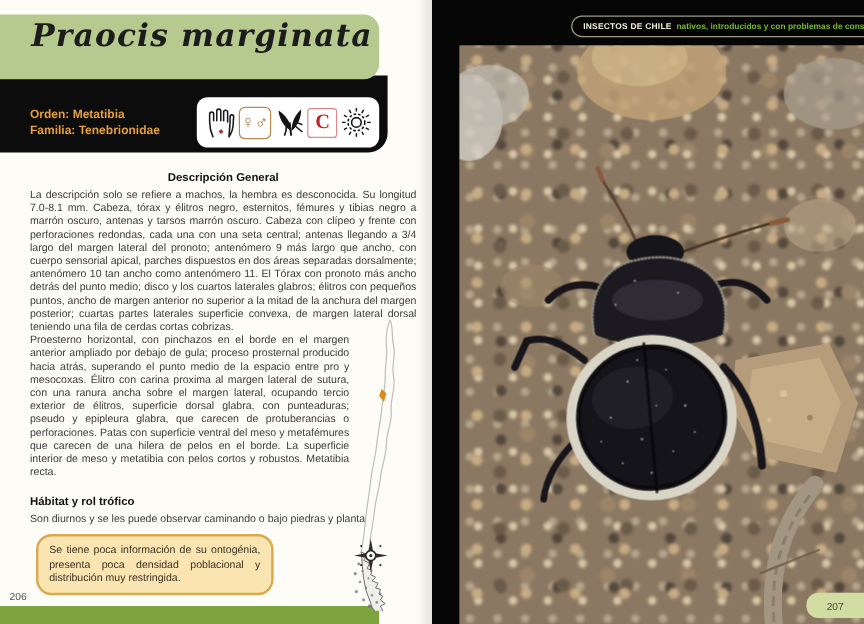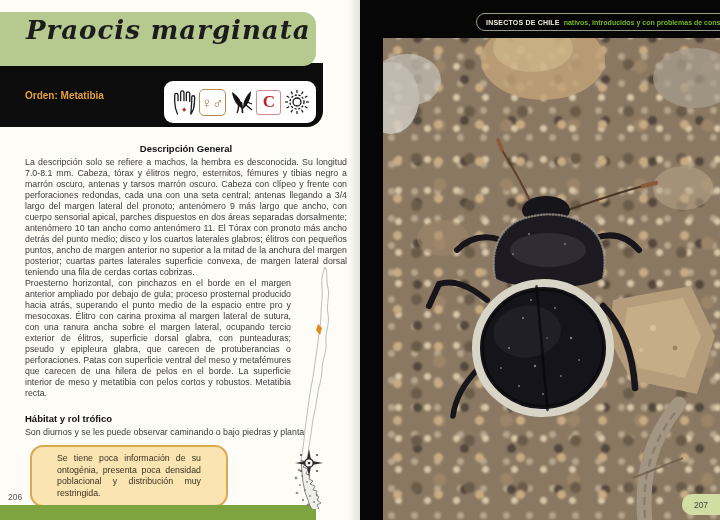--- a/index.html
+++ b/index.html
@@ -35,21 +35,21 @@
   .body-text { font-size:8.8px; line-height:11px; text-align:justify; }
   .map-spacer { float:right; width:56px; height:152px; }
   .desc-part2 { display:block; }
   .habitat-heading { font-size:9.5px; font-weight:bold; color:#111; margin:14px 0 3px 0; }
 
   .chile-map { position:absolute; left:281px; top:264px; width:80px; height:245px; z-index:1; }
   .compass { position:absolute; left:294px; top:448px; width:30px; height:30px; z-index:2; }
 
   .callout { position:absolute; left:30px; top:445px; width:198px;
     background:#f9e4b2; border:2px solid #d9a94f; border-radius:13px;
-    padding:6px 25px; font-size:8.8px; line-height:11.5px; color:#3c3120; text-align:justify; }
+    padding:6px 9px; font-size:8.8px; line-height:11.5px; color:#3c3120; text-align:justify; }
 
   .page-num-left { position:absolute; left:8px; top:492px; font-size:8.5px; color:#555; }
   .footer-bar { position:absolute; left:0; top:505px; width:316px; height:15px; background:#7ea440; }
 
   .gutter { position:absolute; left:348px; top:0; width:12px; height:520px;
     background:linear-gradient(to right, rgba(0,0,0,0), rgba(0,0,0,0.10)); z-index:4; }
 
   
   .right-page { position:absolute; left:360px; top:0; width:360px; height:520px; background:#060606; }
 
@@ -67,39 +67,40 @@
       radial-gradient(circle, #6b5c4a 0 5px, rgba(0,0,0,0) 6px),
       radial-gradient(circle, #d8c6a8 0 3px, rgba(0,0,0,0) 4px),
       radial-gradient(circle, #9b8468 0 6px, rgba(0,0,0,0) 7px),
       radial-gradient(circle, #54483c 0 4px, rgba(0,0,0,0) 5px),
       radial-gradient(circle, #b5a58c 0 3px, rgba(0,0,0,0) 4px);
     background-size: 41px 37px, 53px 47px, 29px 31px, 67px 59px, 47px 41px, 23px 27px;
     background-position: 0 0, 13px 9px, 7px 19px, 29px 5px, 17px 27px, 3px 11px;
     filter: blur(1.2px); }
   .beetle-layer { position:absolute; left:0; top:0; width:337px; height:482px; }
 
-  .page-tab-right { position:absolute; right:0; top:494px; width:38px; height:21px;
+  .page-tab-right { position:absolute; right:0; top:494px; width:48px; height:21px;
     background:#d2dda3; border-radius:10px 0 0 10px; display:flex; align-items:center;
     justify-content:center; font-size:8.5px; color:#44493a; z-index:6; }
 </style>
 </head>
 <body>
 
 <div class="spread">
 
   <div class="left-page">
 
     <div class="black-band"></div>
 
     <div class="banner">
       <div class="banner-title">Praocis marginata</div>
     </div>
 
     <div class="taxonomy">
       <div>Orden: Metatibia</div>
+      <div>Familia: Tenebrionidae</div>
     </div>
 
     <div class="icon-box">
       <span class="trait">
         <svg width="25" height="29" viewBox="0 0 27 29">
           <path d="M7,27 C5,22.5 4,18.5 4,13.5 L4,6.5 a1.8,1.8 0 0 1 3.6,0 L7.6,12.5 M10.4,12.5 L10.4,3.8 a1.8,1.8 0 0 1 3.6,0 L14,12.5 M16.6,12.5 L16.6,4.8 a1.8,1.8 0 0 1 3.6,0 L20.2,13.5 M22.4,13.5 L22.4,8.8 a1.6,1.6 0 0 1 3.2,0 L25.2,15 C25.2,21 23.4,24 21.4,27 Z" fill="#ffffff" stroke="#1a1a1a" stroke-width="1.4" stroke-linecap="round" stroke-linejoin="round"></path>
           <path d="M12,22 l2.5,-2 2,2.5 -2.5,2 Z" fill="#a33c2a"></path>
         </svg>
       </span>
       <span class="trait trait-framed">♀♂</span>

